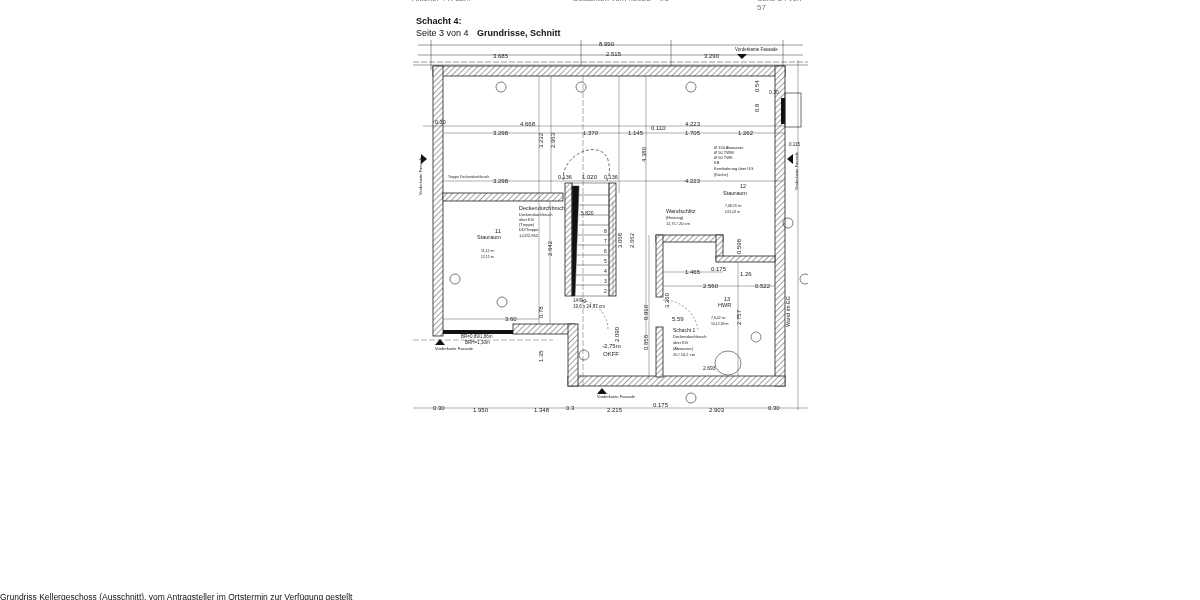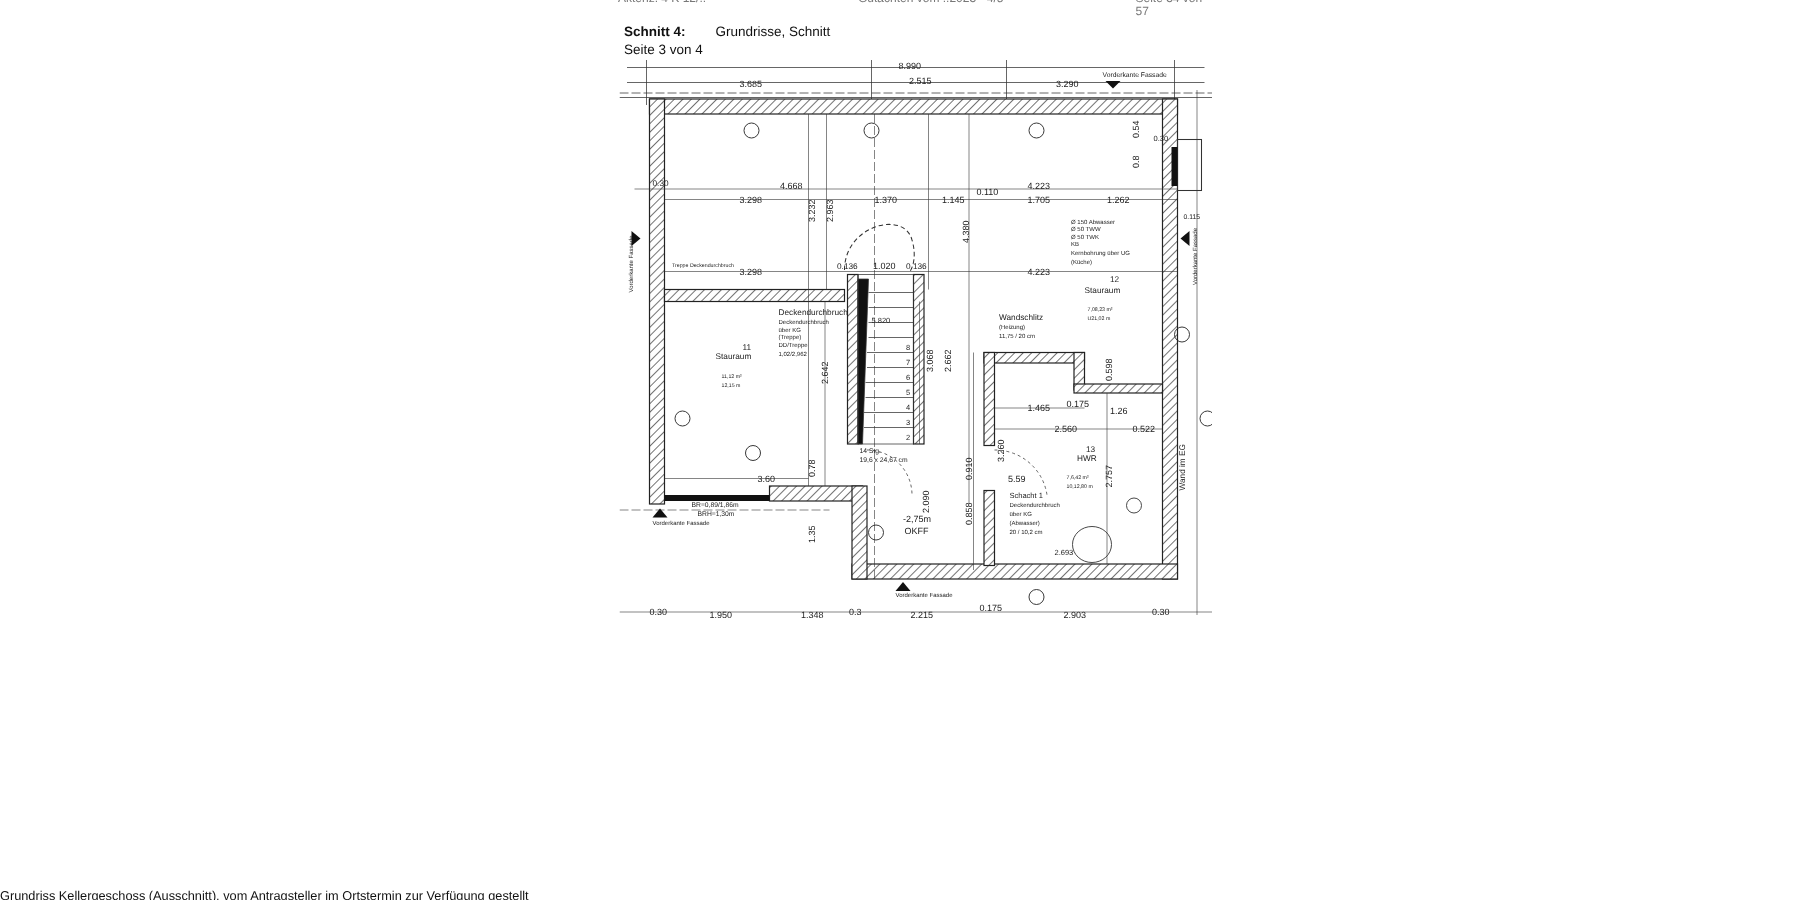--- a/index.html
+++ b/index.html
@@ -1,35 +1,35 @@
 <!DOCTYPE html>
 <html><head>
 <meta charset="utf-8">
 <style>
   html, body { margin:0; padding:0; background:#ffffff; }
   body { width:1200px; height:600px; position:relative; overflow:hidden; font-family:"Liberation Sans", sans-serif; color:#111; }
   .top-strip { position:absolute; top:-6px; left:412px; width:395px; height:10px; font-size:8px; color:#777; }
   .top-strip span { position:absolute; top:0; }
   .anlage { position:absolute; left:416px; top:16px; font-size:9px; font-weight:bold; }
-  .anlage-title { position:absolute; left:477px; top:16px; font-size:9px; font-weight:normal; }
+  .anlage-title { position:absolute; left:477px; top:28px; font-size:9px; font-weight:bold; }
   .seite { position:absolute; left:416px; top:28px; font-size:9px; }
   .plan { position:absolute; left:413px; top:40px; width:395px; height:375px; }
   .caption { position:absolute; left:0; width:956px; top:592px; text-align:left; font-size:8.5px; }
   svg text { font-family:"Liberation Sans", sans-serif; fill:#222; }
 </style>
 </head>
 <body>
 
 <div class="top-strip">
   <span style="left:0">Aktenz. 4 K 12/..</span>
   <span style="left:160px">Gutachten vom ..2023 · 4/5</span>
   <span style="left:345px">Seite 34 von 57</span>
 </div>
 
-<div class="anlage">Schnitt 4:</div>
+<div class="anlage">Schacht 4:</div>
 <div class="anlage-title">Grundrisse, Schnitt</div>
 <div class="seite">Seite 3 von 4</div>
 
 <div class="plan">
 <svg width="395" height="375" viewBox="0 0 395 375" xmlns="http://www.w3.org/2000/svg">
   <defs>
     <pattern id="hatch" width="4" height="4" patternUnits="userSpaceOnUse" patternTransform="rotate(45)">
       <rect width="4" height="4" fill="#fff"></rect>
       <line x1="0" y1="0" x2="0" y2="4" stroke="#444" stroke-width="1"></line>
     </pattern>

